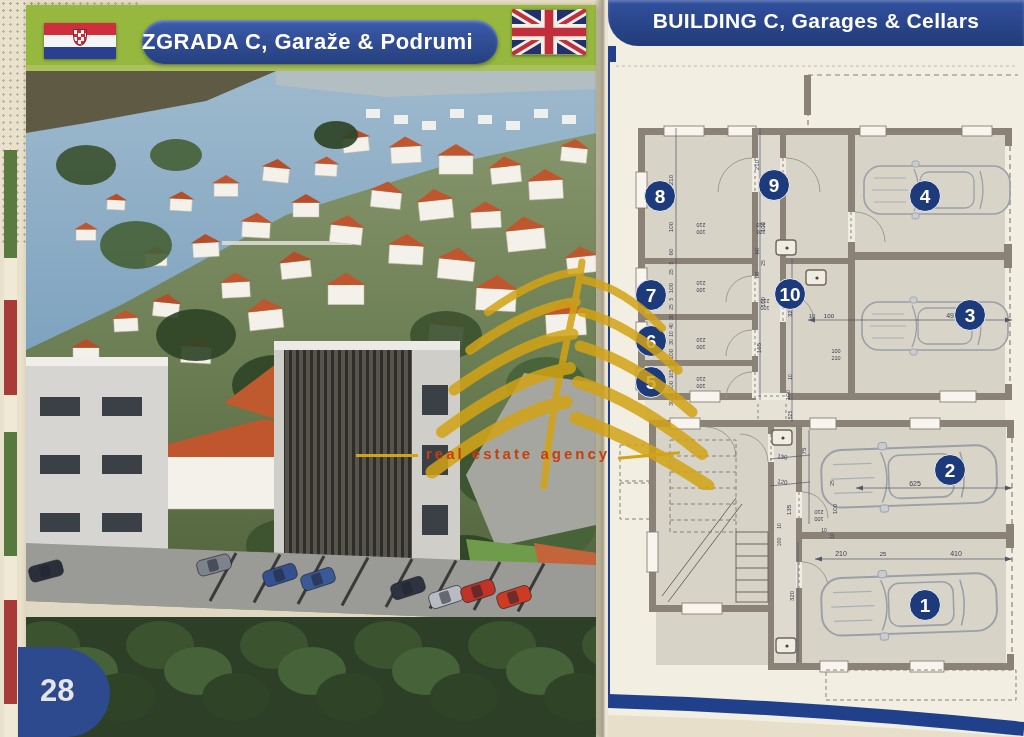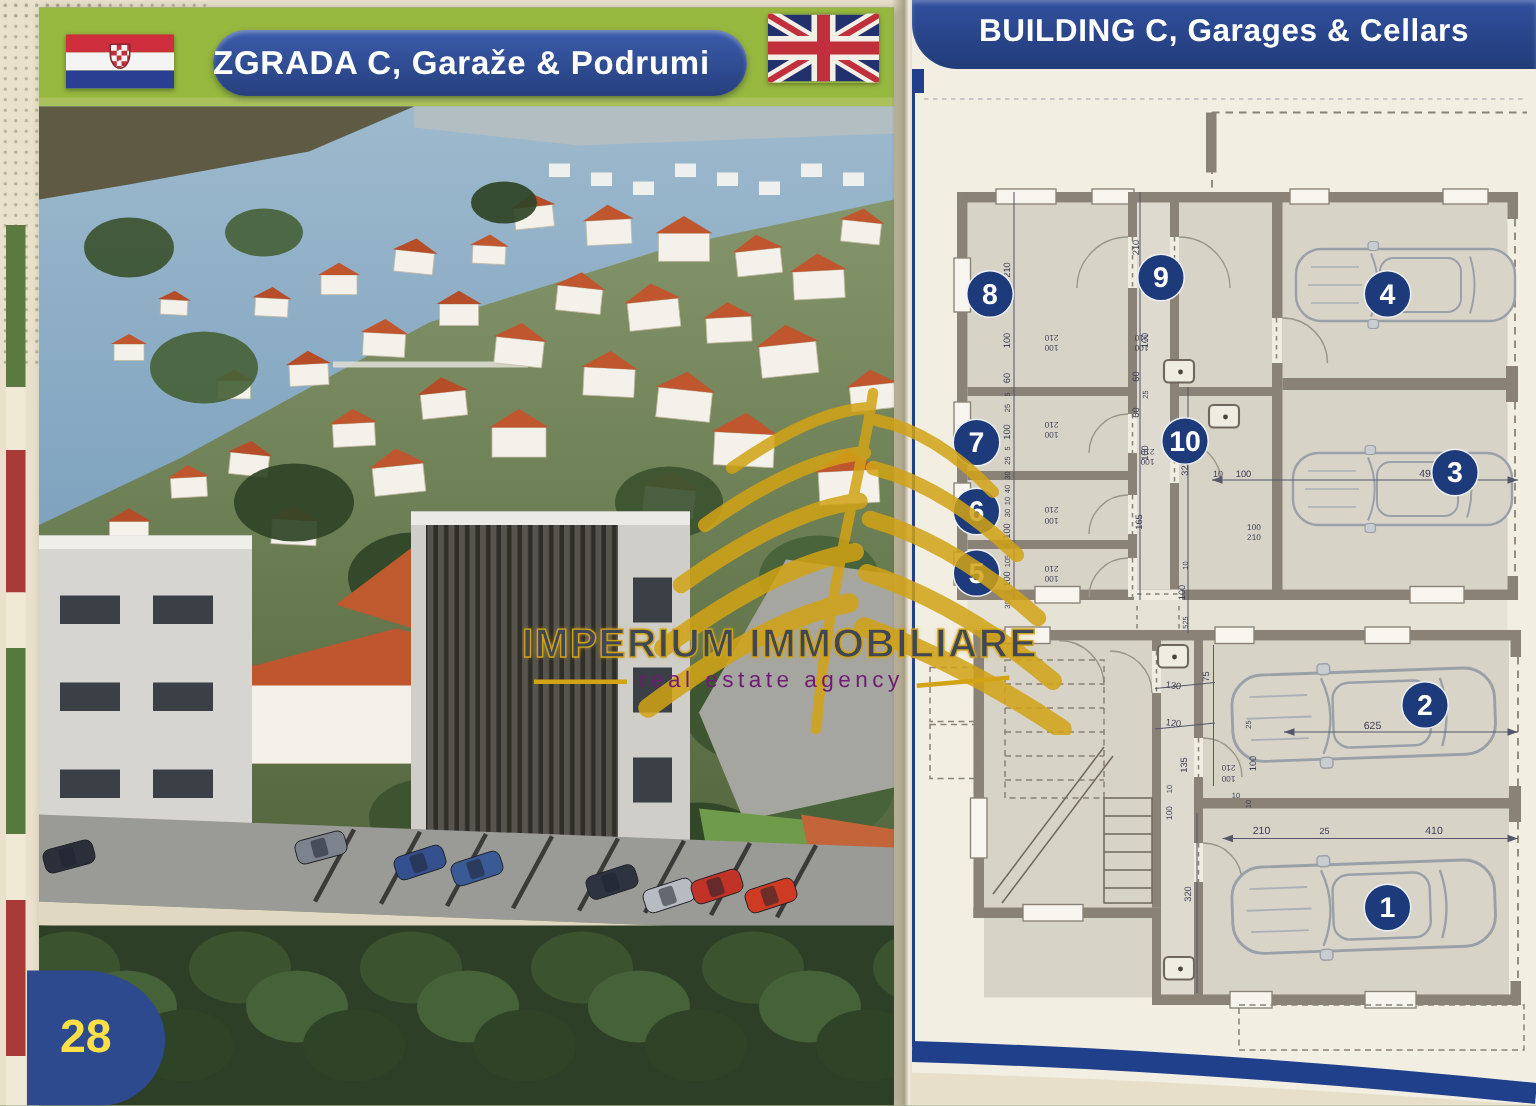--- a/index.html
+++ b/index.html
@@ -29,21 +29,21 @@
   #hr-flag .band{position:absolute;left:0;width:72px;height:12px;}
   #hr-crest{
     position:absolute;left:29px;top:6px;width:14px;height:17px;
     background:conic-gradient(#c0303c 25%, #f4f4f4 0 50%, #c0303c 0 75%, #f4f4f4 0) 0 0/7px 7px;
     border:1px solid #8a2530;border-radius:0 0 50% 50%/0 0 60% 60%;box-sizing:border-box;
   }
   #uk-flag{position:absolute;left:486px;top:4px;box-shadow:0 1px 3px rgba(0,0,0,.4);}
   #page-num{
     position:absolute;left:-8px;bottom:0;width:92px;height:90px;background:#2d4a8f;
     border-radius:0 70% 55% 0/0 60% 58% 0;
-    color:#fde047;font-weight:bold;font-size:31px;
+    color:#e5e5e5;font-weight:bold;font-size:31px;
   }
   #page-num span{position:absolute;left:22px;top:26px;}
   
   #gutter{left:594px;top:0;width:16px;height:737px;
     background:linear-gradient(90deg, rgba(90,80,55,.0), rgba(90,80,55,.45) 55%, rgba(255,255,255,.4) 75%, rgba(90,80,55,.15));}
   
   #plan-page{left:608px;top:0;width:480px;height:737px;background:#f2eee2;}
   #right-banner{
     position:absolute;left:0;top:0;width:416px;height:46px;
     background:linear-gradient(#31509f,#223c78);
@@ -58,21 +58,21 @@
   #watermark{left:0;top:0;width:1024px;height:737px;pointer-events:none;}
   #wm-tree{position:absolute;left:392px;top:250px;opacity:.85;}
   #wm-brand{
     position:absolute;left:348px;top:414px;width:330px;text-align:center;
     font-size:27px;font-weight:bold;letter-spacing:1px;color:#3f4754;
     -webkit-text-stroke:0.9px #cfa21a;
     text-shadow:0 0 3px rgba(216,168,30,.75);
     white-space:nowrap;
   }
   #wm-sub{position:absolute;left:348px;top:445px;width:330px;text-align:center;font-size:15px;
-    color:#701a75;letter-spacing:3px;white-space:nowrap;}
+    color:#c2410c;letter-spacing:3px;white-space:nowrap;font-weight:bold;}
   .goldline{display:inline-block;width:62px;height:3px;background:#d2a315;vertical-align:middle;margin:0 8px;}
   text{font-family:"Liberation Sans", sans-serif;}
 </style>
 </head>
 <body>
 
 <div class="abs dots" style="left:0;top:0;width:68px;height:246px;"></div>
 <div class="abs dots" style="left:0;top:0;width:140px;height:13px;"></div>
 <div class="abs" style="left:0;top:80px;width:26px;height:657px;">
   <div class="edge-seg" style="top:70px;height:108px;background:#5a7a40;"></div>
@@ -774,17 +774,16 @@
       <path d="M181,84 Q132,90 62,140" stroke-width="11"></path>
       <path d="M178,118 Q126,126 50,182" stroke-width="12"></path>
       <path d="M174,152 Q120,162 40,222" stroke-width="13"></path>
       <path d="M192,30 Q232,38 270,78" stroke-width="8"></path>
       <path d="M190,62 Q238,74 286,120" stroke-width="9.5"></path>
       <path d="M188,96 Q244,112 300,162" stroke-width="11"></path>
       <path d="M186,132 Q248,152 310,204" stroke-width="12"></path>
       <path d="M184,168 Q250,192 316,236" stroke-width="13"></path>
     </g>
   </svg>
-  <div id="wm-brand">IMPERIUM IMMOBILIARE</div>
   <div id="wm-sub">
     <span class="goldline"></span><span>real estate agency</span><span class="goldline" style="transform:rotate(-5deg);"></span>
   </div>
 </div>
 
 </body></html>

